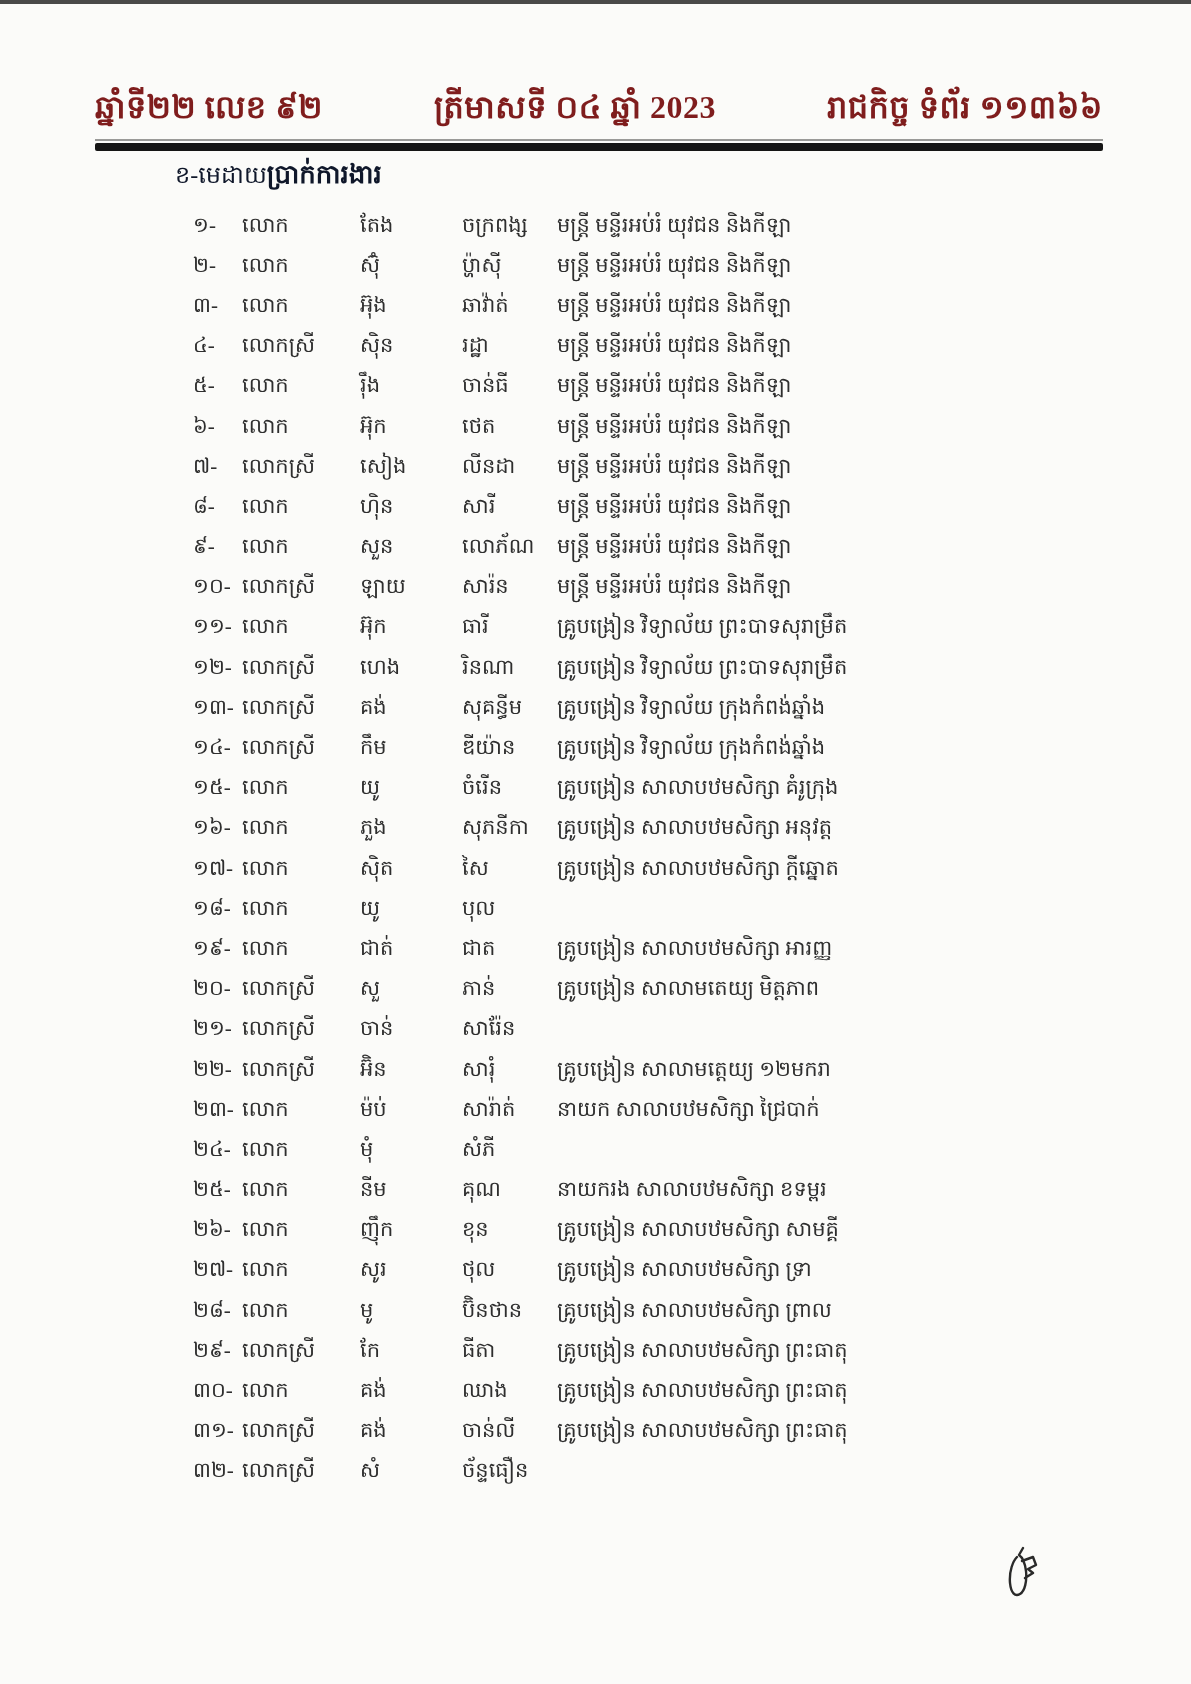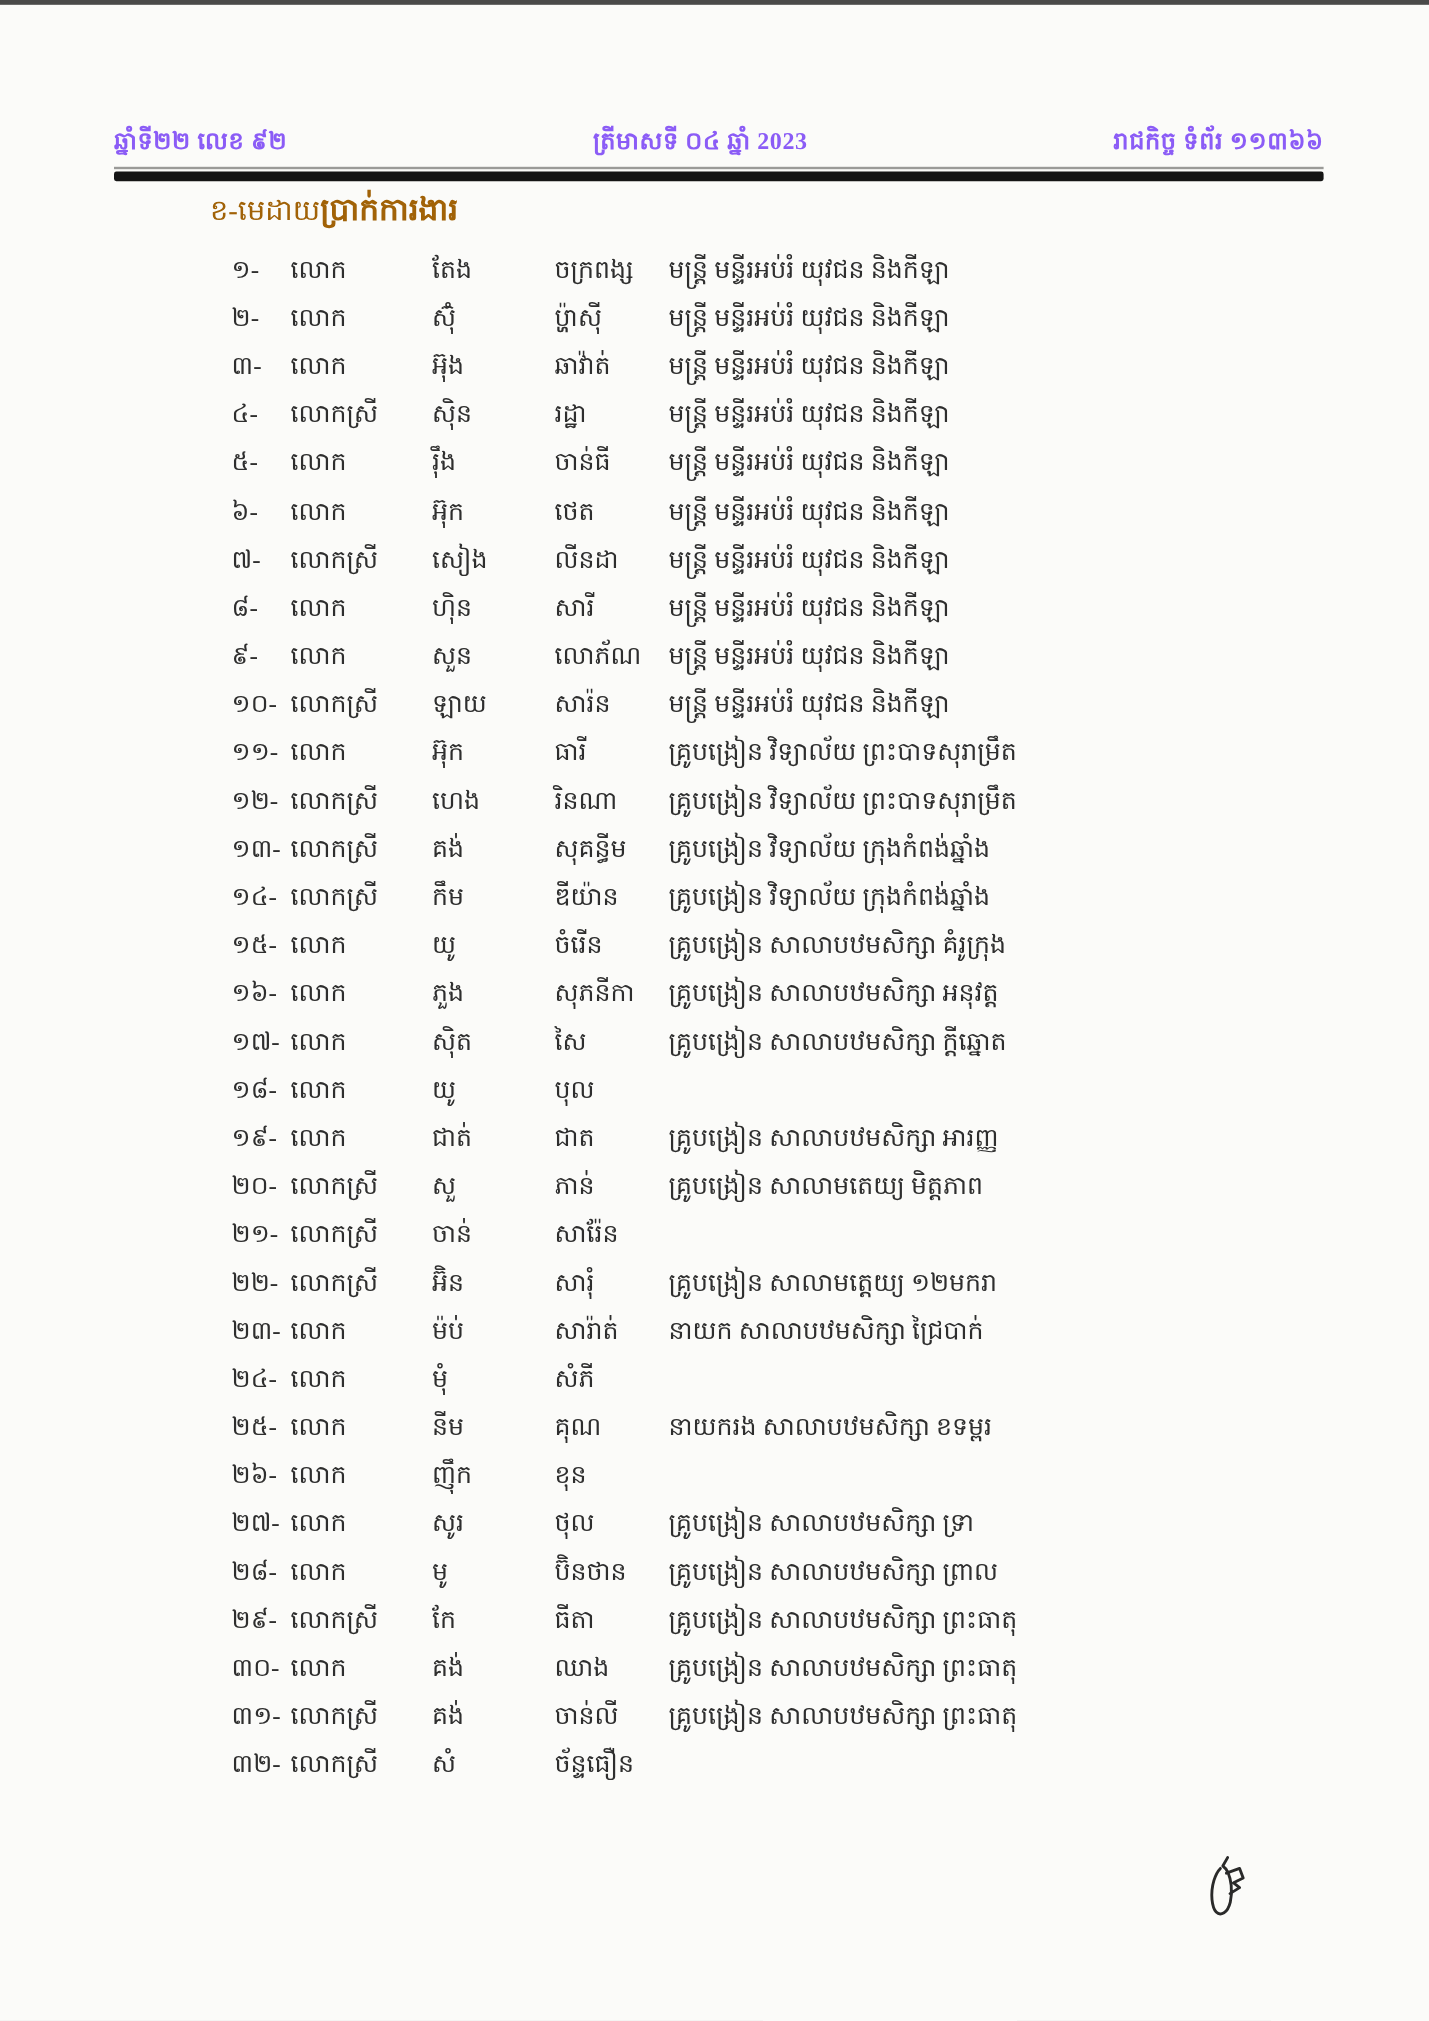--- a/index.html
+++ b/index.html
@@ -28,24 +28,24 @@
   
   .running-head {
     position: absolute;
     top: 88px;
     left: 95px;
     right: 88px;
     height: 46px;
     display: flex;
     justify-content: space-between;
     align-items: flex-end;
-    font-size: 20px;
+    font-size: 32px;
     font-weight: 600;
     letter-spacing: .5px;
-    color: #8b5cf6;
+    color: #7f1d1d;
   }
   .head-rule-thin {
     position: absolute;
     top: 139px;
     left: 95px;
     right: 88px;
     height: 2px;
     background: #9a9a98;
   }
   .head-rule-thick {
@@ -56,21 +56,21 @@
     height: 8px;
     background: #151515;
     border-radius: 2px;
   }
   
   .section-heading {
     position: absolute;
     top: 158px;
     left: 175px;
     font-size: 24px;
-    color: #a16207;
+    color: #0f172a;
   }
   .section-heading .bold-part {
     font-weight: bold;
     font-size: 26px;
   }
   
   .recipient-list {
     position: absolute;
     top: 206px;
     left: 193px;
@@ -310,20 +310,21 @@
       <span class="cell">នីម</span>
       <span class="cell">គុណ</span>
       <span class="cell">នាយករង សាលាបឋមសិក្សា ខទម្ពរ</span>
     </div>
 
     <div class="row">
       <span class="cell">២៦-</span>
       <span class="cell">លោក</span>
       <span class="cell">ញ៉ឹក</span>
       <span class="cell">ខុន</span>
+      <span class="cell">គ្រូបង្រៀន សាលាបឋមសិក្សា សាមគ្គី</span>
     </div>
 
     <div class="row">
       <span class="cell">២៧-</span>
       <span class="cell">លោក</span>
       <span class="cell">សូរ</span>
       <span class="cell">ថុល</span>
       <span class="cell">គ្រូបង្រៀន សាលាបឋមសិក្សា ទ្រា</span>
     </div>
 

